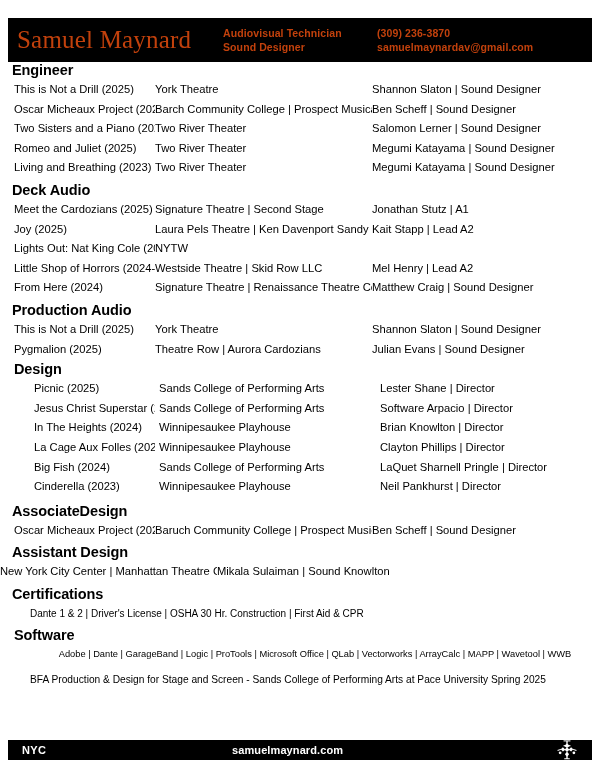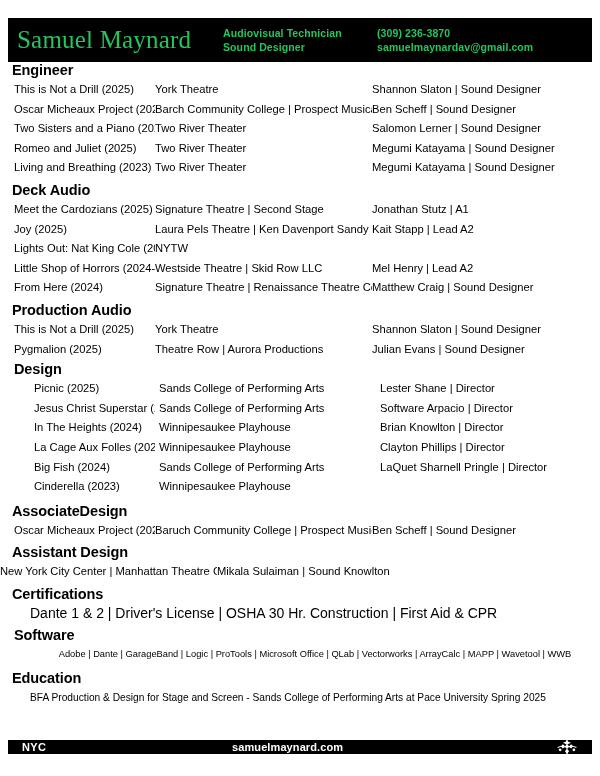--- a/index.html
+++ b/index.html
@@ -17,21 +17,21 @@
   }
 
   
   .header-bar {
     position: absolute;
     left: 8px;
     top: 18px;
     width: 584px;
     height: 44px;
     background: #000000;
-    color: #22c55e;
+    color: #c2410c;
     display: flex;
     align-items: center;
   }
   .header-name {
     font-family: "Liberation Serif", serif;
     font-size: 25px;
     font-weight: 400;
     letter-spacing: 0.2px;
     margin-left: 9px;
     width: 206px;
@@ -108,40 +108,40 @@
   .sm { font-size: 9.2px; }
   .xs { font-size: 8.6px; }
 
   
   .rows.shift .col-title { padding-left: 34px; }
   .rows.shift .col-venue { padding-left: 4px; }
   .rows.shift .col-credit { padding-left: 4px; }
 
   
   .text-line {
-    font-size: 14px;
+    font-size: 10px;
     padding-left: 30px;
     line-height: 19px;
     height: 19px;
     white-space: nowrap;
   }
   .text-line.tiny { font-size: 9.3px; text-align: center; }
   .text-line.edu { font-size: 10.2px; padding-left: 30px; }
 
   .gap-2 { height: 2px; }
   .gap-4 { height: 4px; }
   .gap-6 { height: 6px; }
 
   
   .footer-bar {
     position: absolute;
     left: 8px;
     top: 740px;
     width: 584px;
-    height: 14px;
+    height: 20px;
     background: #000000;
     color: #ffffff;
     display: flex;
     align-items: center;
   }
   .footer-city {
     font-size: 11px;
     font-weight: 600;
     letter-spacing: 0.4px;
     margin-left: 14px;
@@ -247,21 +247,21 @@
   <div class="section">
     <div class="section-title">Production Audio</div>
     <div class="rows">
       <div class="row">
         <span class="col-title">This is Not a Drill (2025)</span>
         <span class="col-venue">York Theatre</span>
         <span class="col-credit">Shannon Slaton | Sound Designer</span>
       </div>
       <div class="row">
         <span class="col-title">Pygmalion (2025)</span>
-        <span class="col-venue">Theatre Row | Aurora Productions</span>
+        <span class="col-venue">Theatre Row | Aurora Cardozians</span>
         <span class="col-credit">Julian Evans | Sound Designer</span>
       </div>
     </div>
   </div>
 
   <div class="gap-2"></div>
 
   <div class="section">
     <div class="section-title indent-sm">Design</div>
     <div class="rows shift">
@@ -286,20 +286,21 @@
         <span class="col-credit">Clayton Phillips | Director</span>
       </div>
       <div class="row">
         <span class="col-title">Big Fish (2024)</span>
         <span class="col-venue">Sands College of Performing Arts</span>
         <span class="col-credit">LaQuet Sharnell Pringle | Director</span>
       </div>
       <div class="row">
         <span class="col-title">Cinderella (2023)</span>
         <span class="col-venue">Winnipesaukee Playhouse</span>
+        <span class="col-credit">Neil Pankhurst | Director</span>
       </div>
     </div>
   </div>
 
   <div class="gap-6"></div>
 
   <div class="section">
     <div class="section-title">AssociateDesign</div>
     <div class="rows">
       <div class="row">
@@ -332,21 +333,20 @@
   <div class="gap-4"></div>
 
   <div class="section">
     <div class="section-title indent-sm">Software</div>
     <div class="text-line tiny">Adobe | Dante | GarageBand | Logic | ProTools | Microsoft Office | QLab | Vectorworks | ArrayCalc | MAPP | Wavetool | WWB</div>
   </div>
 
   <div class="gap-6"></div>
 
   <div class="section">
-    <div class="section-title">Education</div>
     <div class="text-line edu">BFA Production &amp; Design for Stage and Screen - Sands College of Performing Arts at Pace University Spring 2025</div>
   </div>
 
 </div>
 
 <div class="footer-bar">
   <div class="footer-city">NYC</div>
   <div class="footer-site">samuelmaynard.com</div>
   <div class="footer-logo">
     <svg width="22" height="22" viewBox="0 0 64 64" aria-hidden="true">

